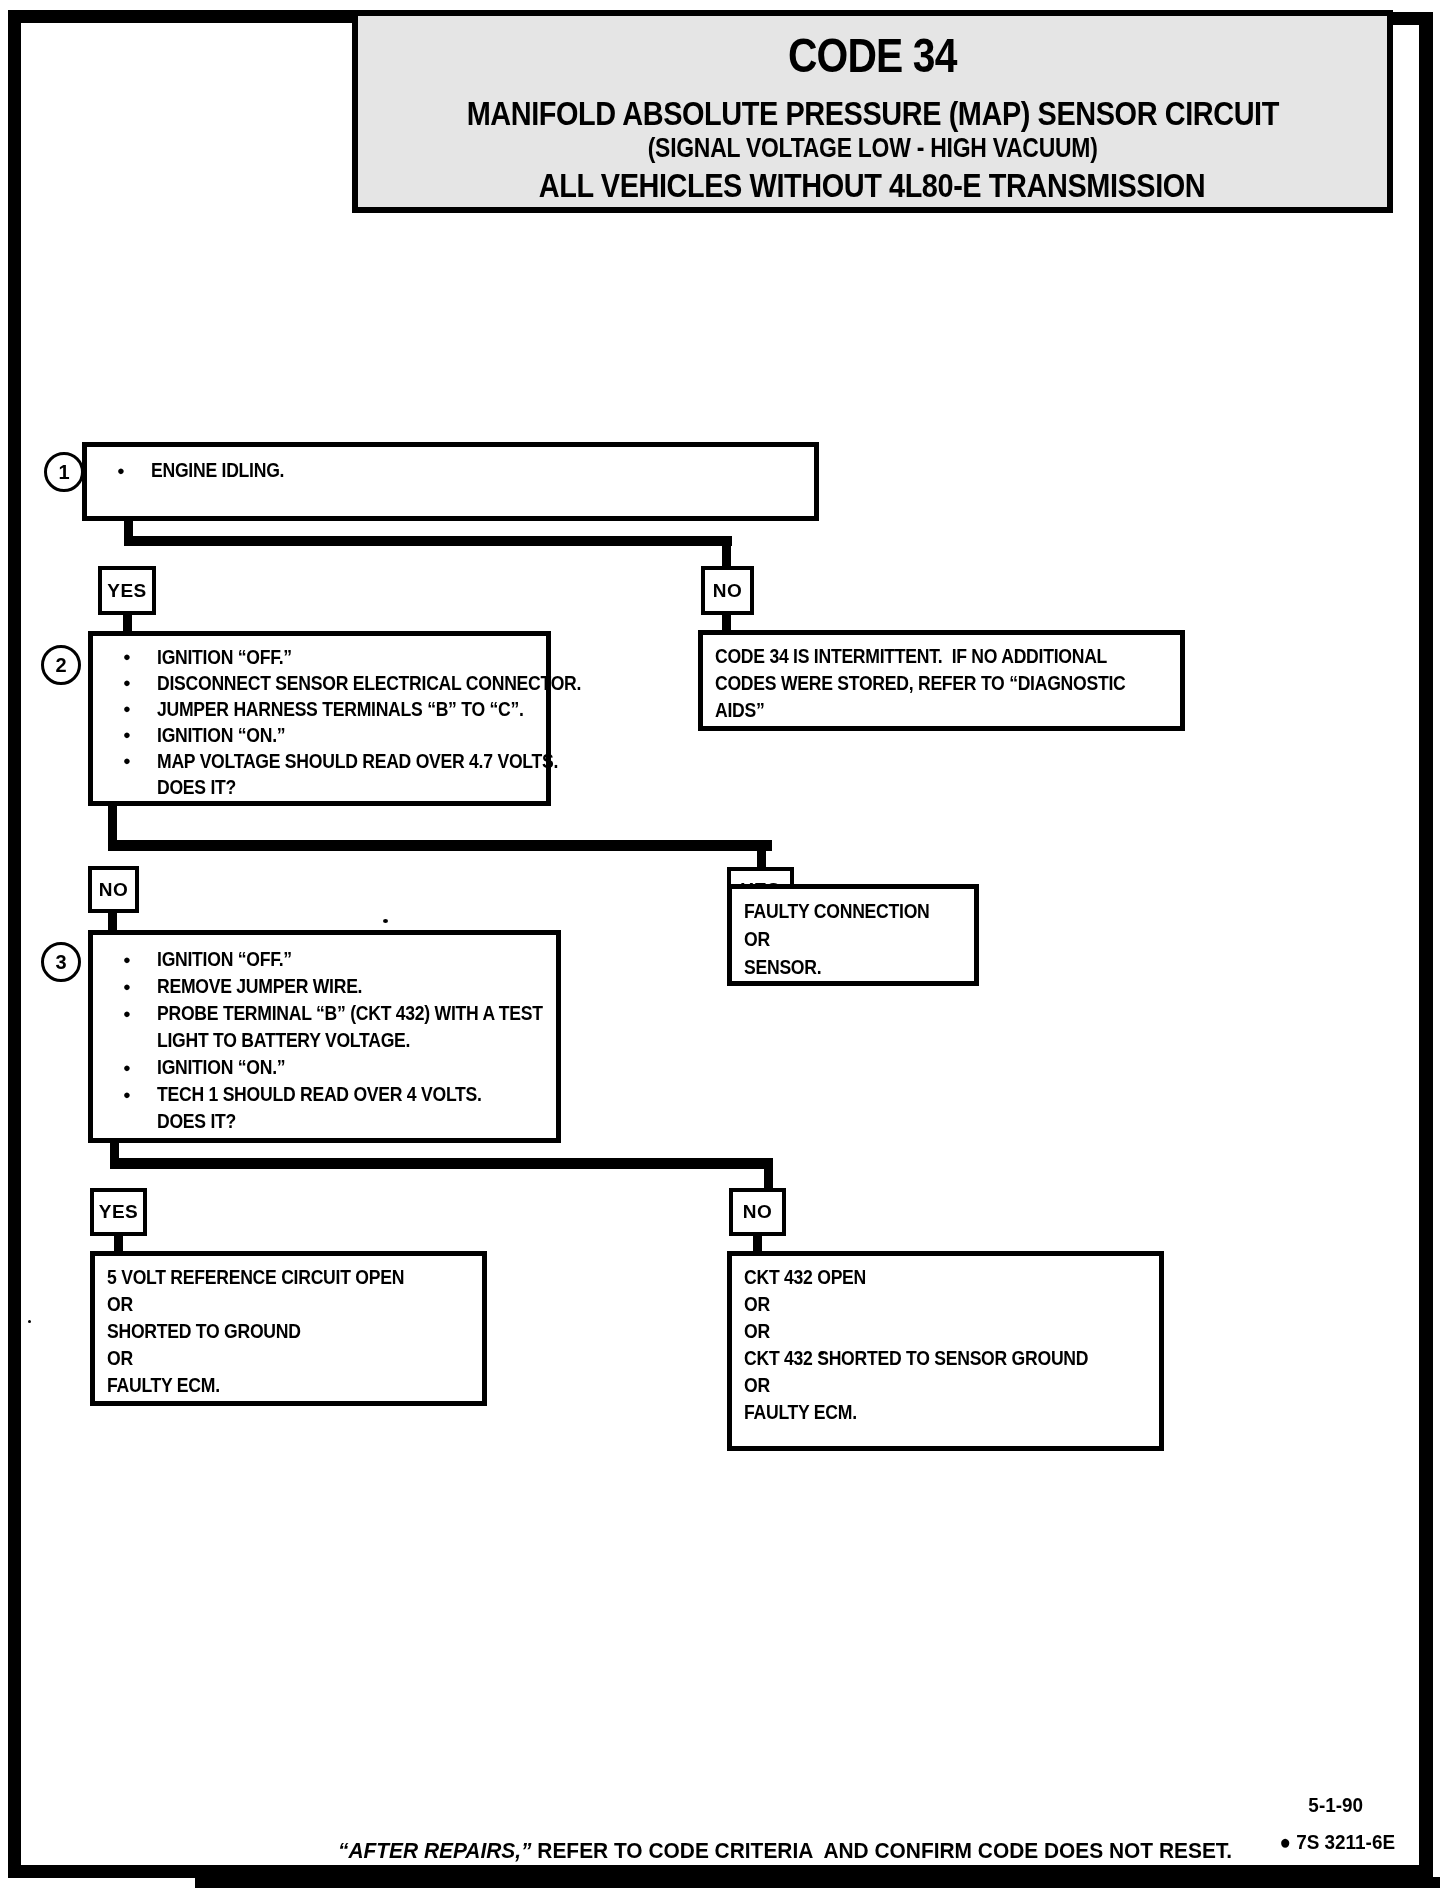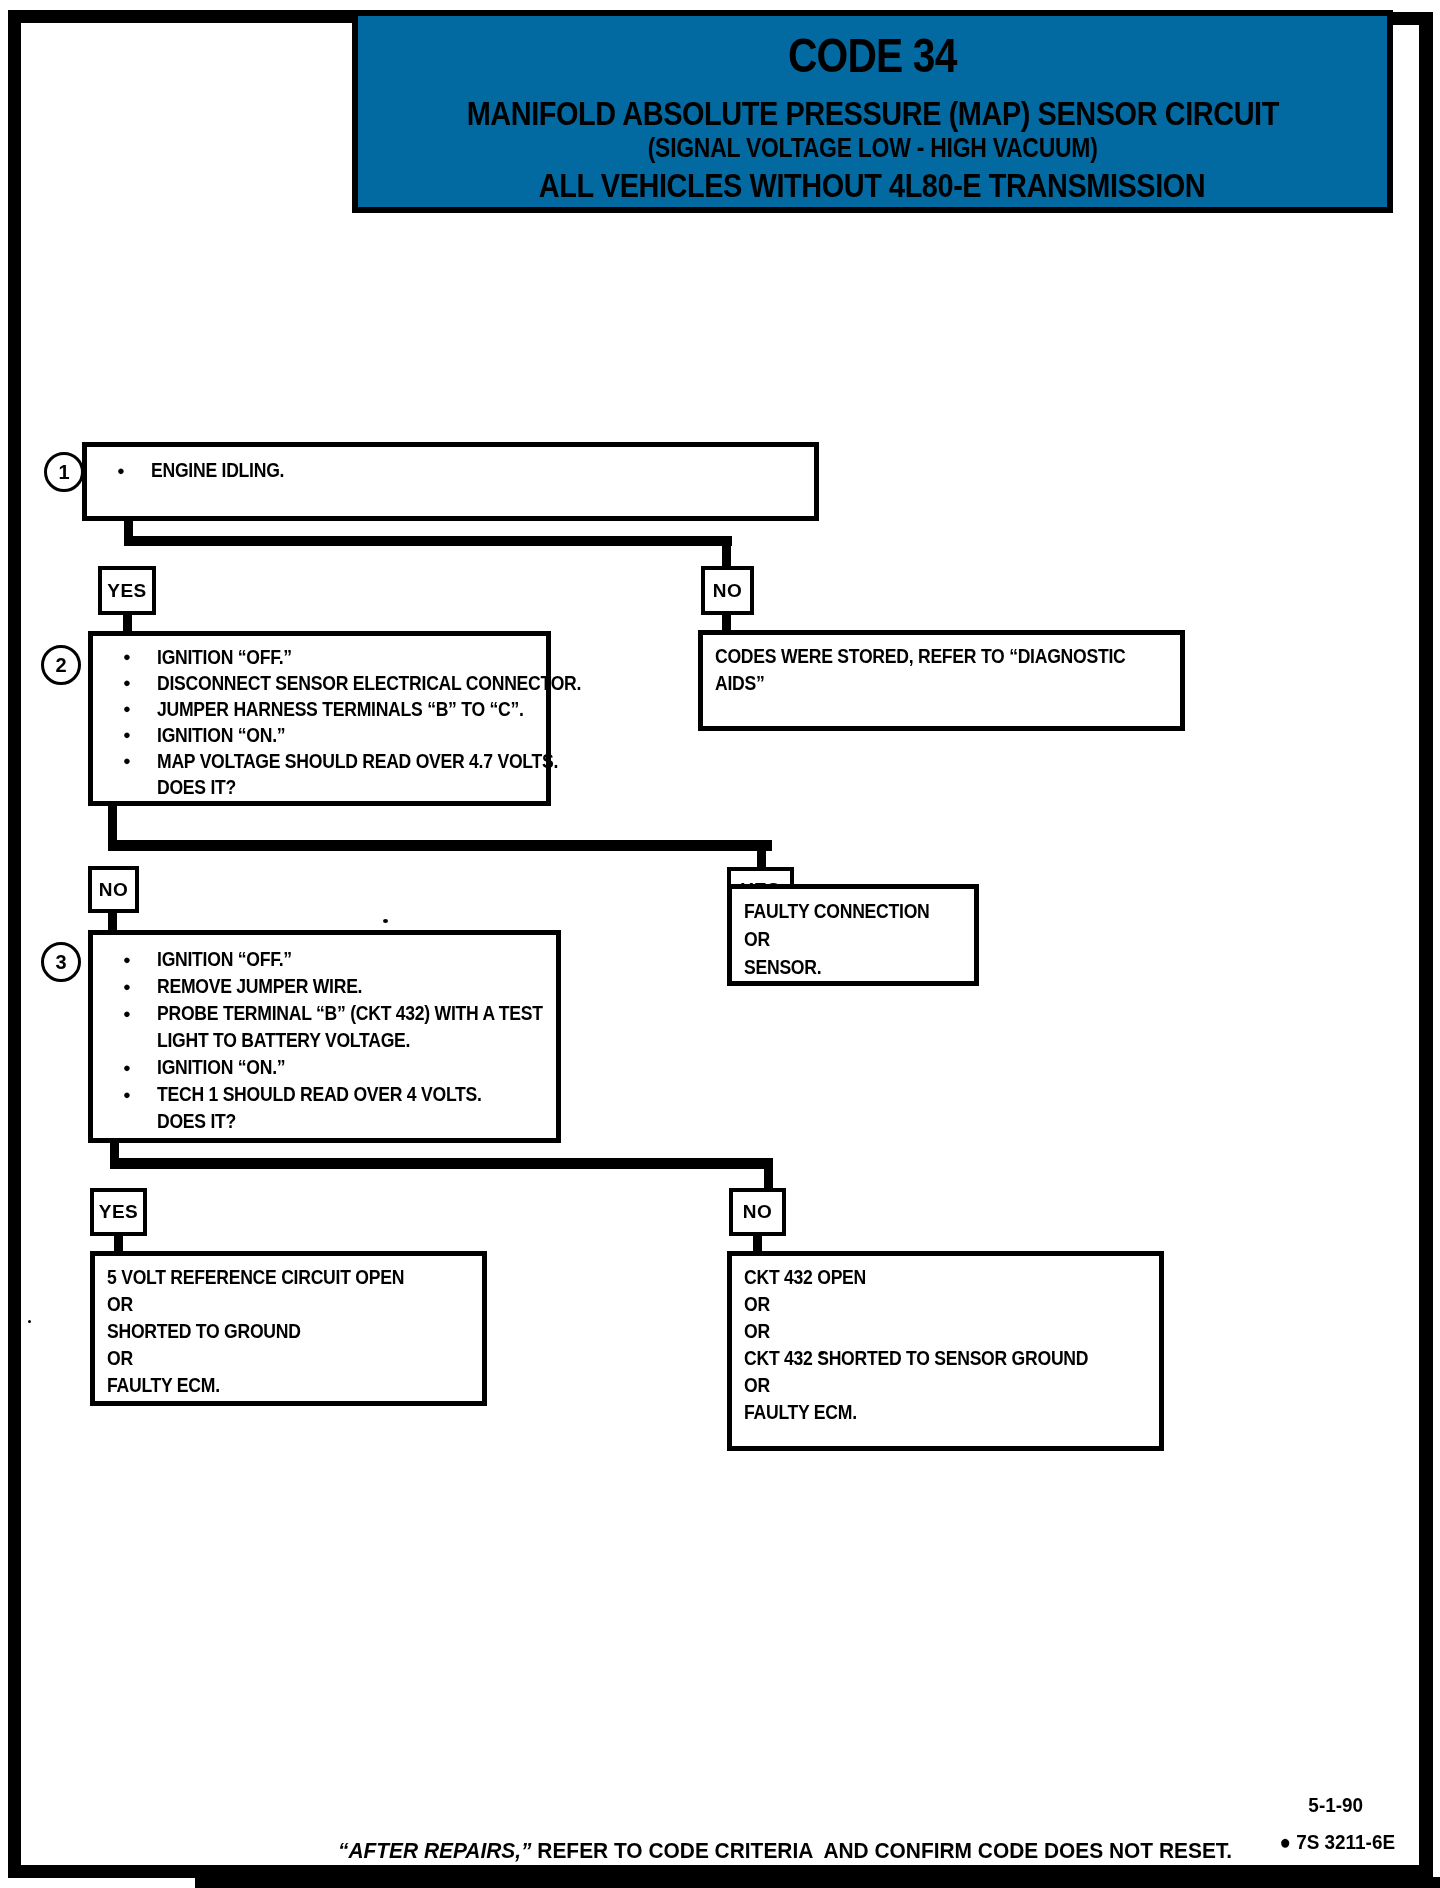--- a/index.html
+++ b/index.html
@@ -4,21 +4,21 @@
 <style>
   html,body{margin:0;padding:0;background:#e8e8e8;}
   .page{
     position:relative;width:1440px;height:1888px;background:#ffffff;
     font-family:"Liberation Sans",sans-serif;color:#000;overflow:hidden;
   }
   .bar{position:absolute;background:#000;}
   
   .titlebox{
     position:absolute;left:352px;top:10px;width:1041px;height:203px;
-    border:6px solid #000;box-sizing:border-box;background:#0369a1;
+    border:6px solid #000;box-sizing:border-box;background:#e5e5e5;
     display:flex;flex-direction:column;align-items:center;justify-content:flex-start;
     padding-top:12px;
   }
   .tl{font-weight:bold;white-space:pre;transform:scaleX(.85);transform-origin:50% 50%;line-height:1.18;}
   .tl1{font-size:48px;letter-spacing:-1px;}
   .tl2{font-size:34px;letter-spacing:-.5px;margin-top:8px;}
   .tl3{font-size:27px;letter-spacing:-.3px;}
   .tl4{font-size:34px;letter-spacing:-.5px;}
   
   .box{position:absolute;border:5px solid #000;box-sizing:border-box;background:#fff;}
@@ -91,20 +91,21 @@
   <div class="box stepbox" style="left:88px;top:631px;width:463px;height:175px;padding-top:8px;">
     <div class="line lh26"><span class="bullet">●</span><span class="txt">IGNITION “OFF.”</span></div>
     <div class="line lh26"><span class="bullet">●</span><span class="txt">DISCONNECT SENSOR ELECTRICAL CONNECTOR.</span></div>
     <div class="line lh26"><span class="bullet">●</span><span class="txt">JUMPER HARNESS TERMINALS “B” TO “C”.</span></div>
     <div class="line lh26"><span class="bullet">●</span><span class="txt">IGNITION “ON.”</span></div>
     <div class="line lh26"><span class="bullet">●</span><span class="txt">MAP VOLTAGE SHOULD READ OVER 4.7 VOLTS.</span></div>
     <div class="line lh26"><span class="bullet"></span><span class="txt">DOES IT?</span></div>
   </div>
 
   <div class="box outbox" style="left:698px;top:630px;width:487px;height:101px;">
+    <div class="line lh27"><span class="txt">CODE 34 IS INTERMITTENT.  IF NO ADDITIONAL</span></div>
     <div class="line lh27"><span class="txt">CODES WERE STORED, REFER TO “DIAGNOSTIC</span></div>
     <div class="line lh27"><span class="txt">AIDS”</span></div>
   </div>
 
   <div class="bar" style="left:108px;top:804px;width:9px;height:40px;"></div>
   <div class="bar" style="left:108px;top:840px;width:664px;height:11px;"></div>
   <div class="bar" style="left:757px;top:845px;width:9px;height:24px;"></div>
 
   <div class="lbl" style="left:88px;top:866px;width:51px;height:47px;">
       <span>NO</span>

